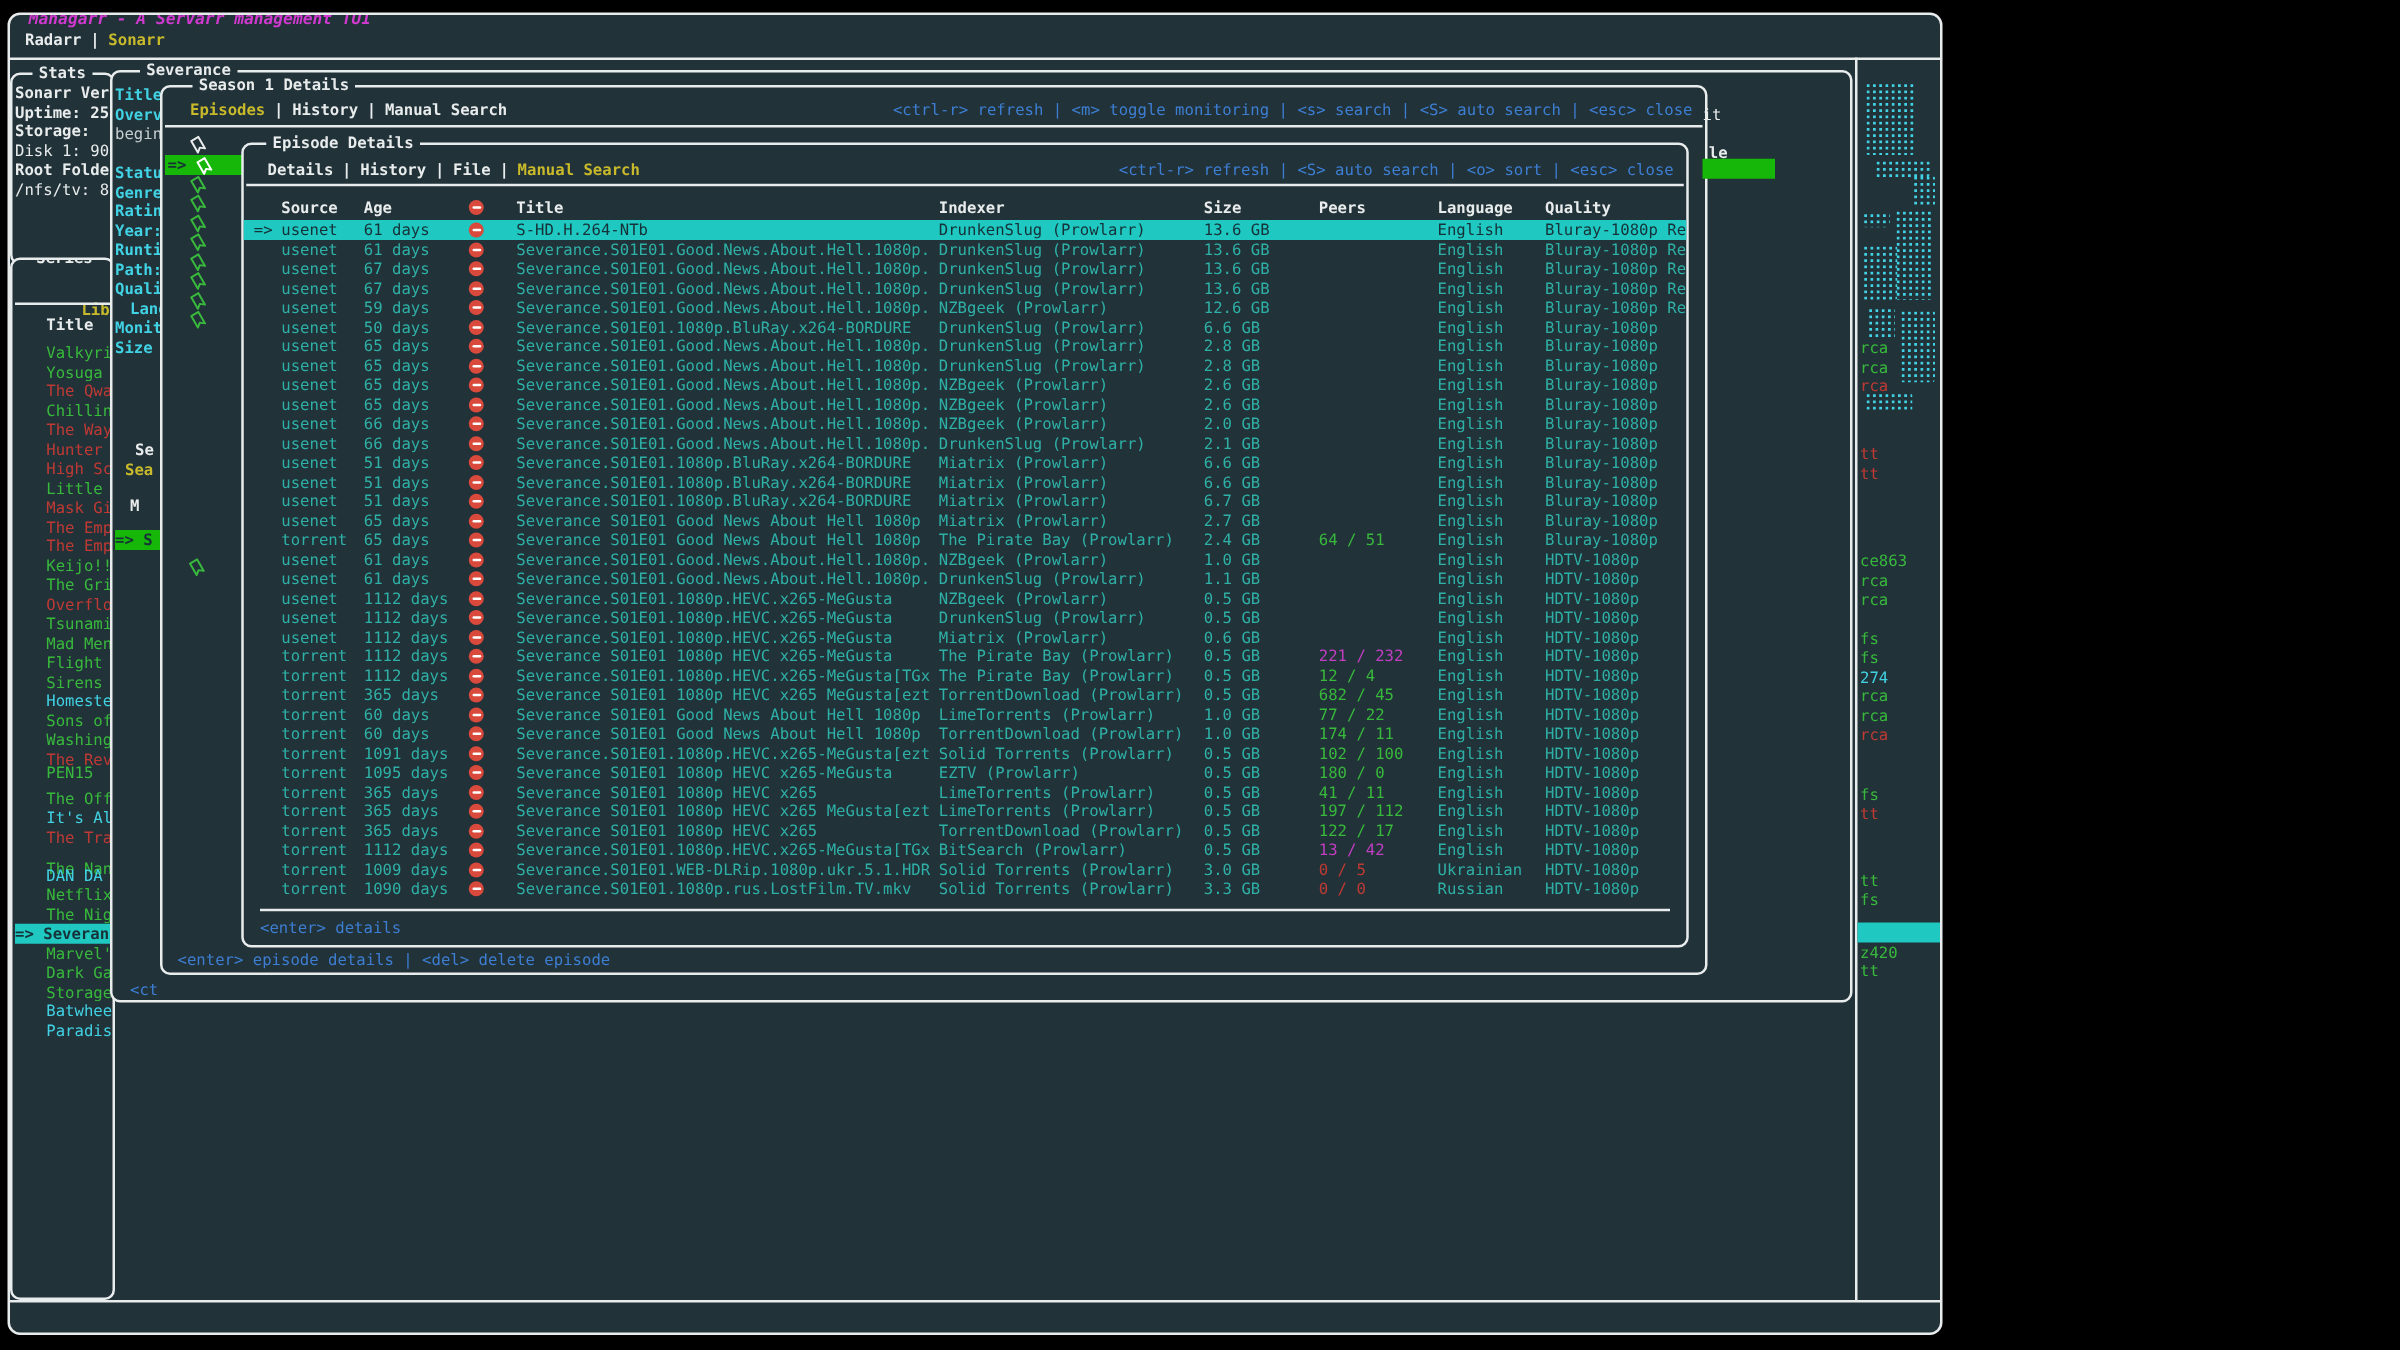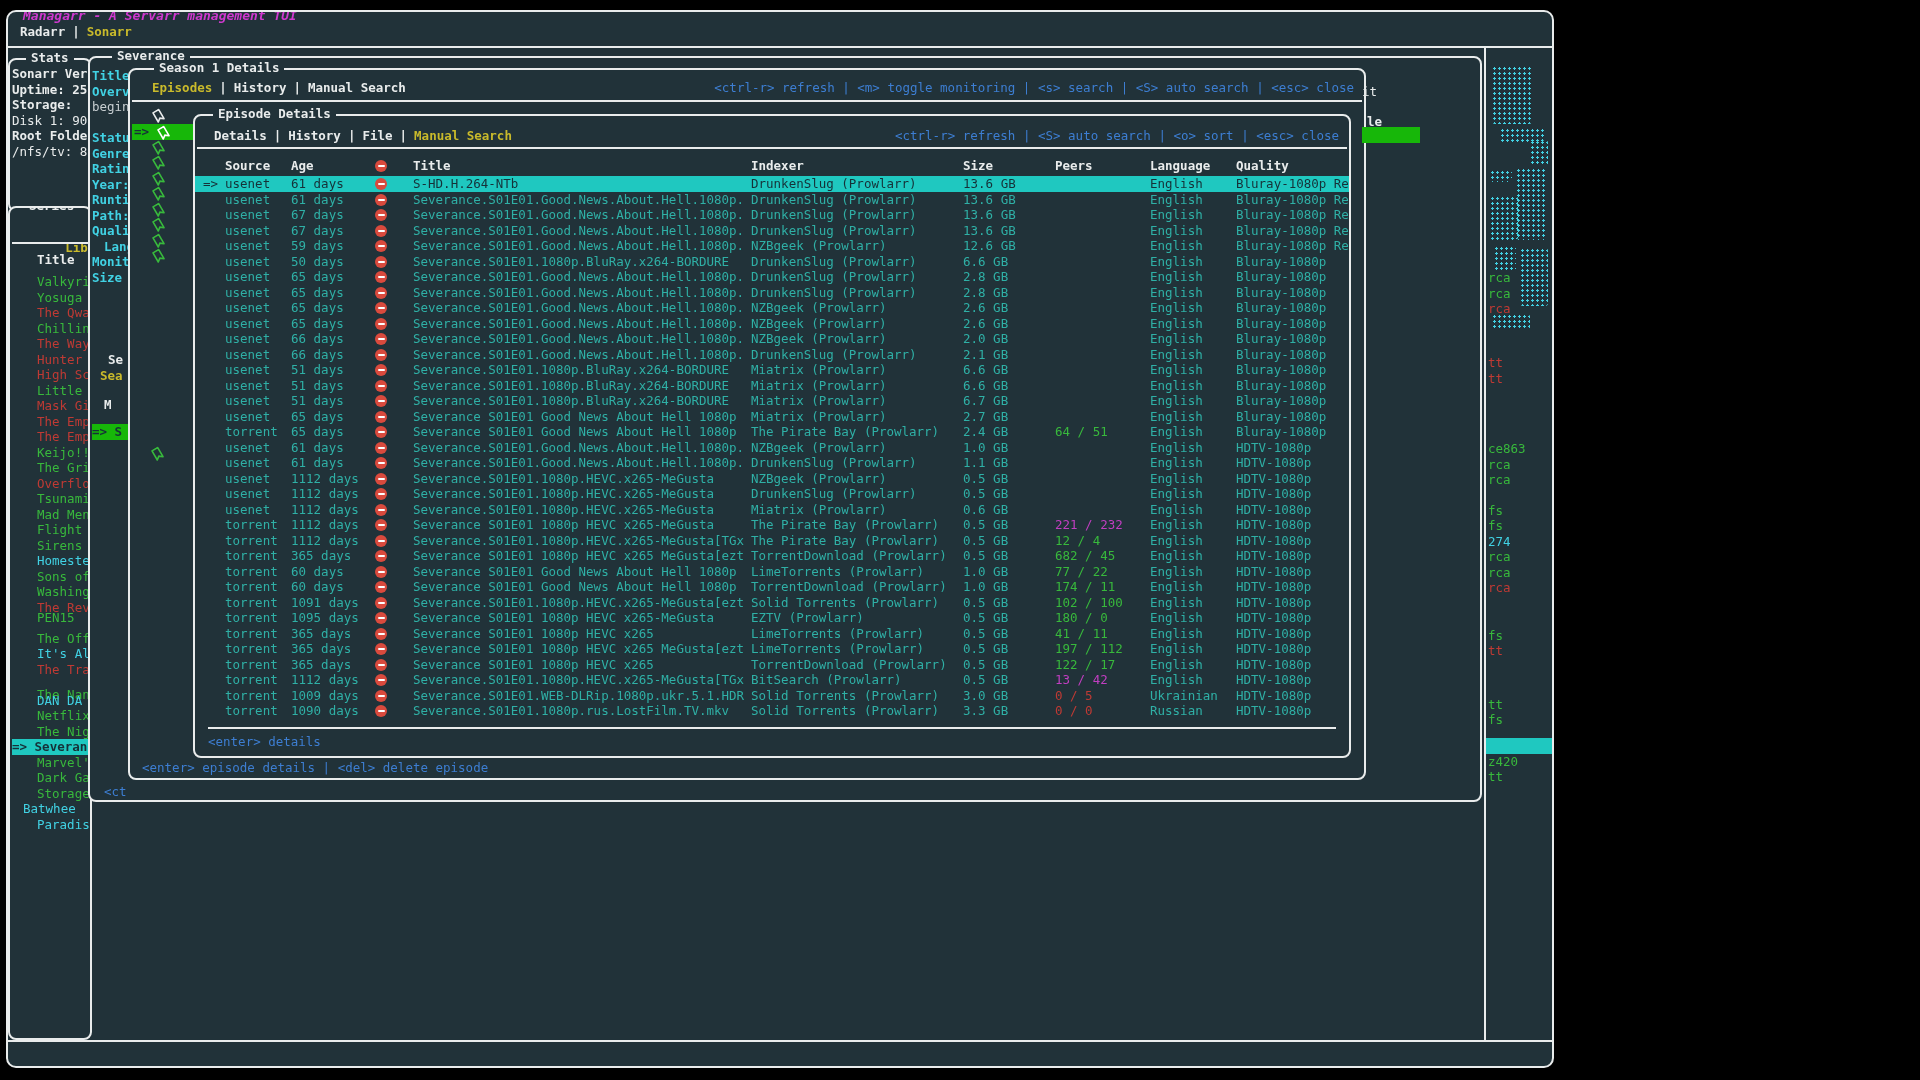--- a/index.html
+++ b/index.html
@@ -100,21 +100,21 @@
         <div class="mono s-item f-cyan" style="left: 27px; top: 438px;">It's Al</div>
         <div class="mono s-item f-red" style="left: 27px; top: 453.5px;">The Tra</div>
         <div class="mono s-item f-green" style="left: 27px; top: 479px;">The Nan</div>
         <div class="mono s-item f-cyan" style="left: 27px; top: 484.5px;">DAN DA</div>
         <div class="mono s-item f-green" style="left: 27px; top: 500px;">Netflix</div>
         <div class="mono s-item f-green" style="left: 27px; top: 515.5px;">The Nig</div>
         <div class="mono s-sel" style="top: 531px;">=&gt; Severan</div>
         <div class="mono s-item f-green" style="left: 27px; top: 546.5px;">Marvel'</div>
         <div class="mono s-item f-green" style="left: 27px; top: 562px;">Dark Ga</div>
         <div class="mono s-item f-green" style="left: 27px; top: 577.5px;">Storage</div>
-        <div class="mono s-item f-cyan" style="left: 13px; top: 593px;">Batwhee</div>
+        <div class="mono s-item f-cyan" style="left: 27px; top: 593px;">Batwhee</div>
         <div class="mono s-item f-cyan" style="left: 27px; top: 608.5px;">Paradis</div>
       </div>
   </div>
 
   <div class="win" style="left:80px;top:44px;width:1394px;height:746px;z-index:2">
     <div class="mono win-title" style="left:22px">Severance</div>
     <div id="sev-fields">
         <div class="mono abs f-cyan bold" style="left: 2px; top: 10px;">Title</div>
         <div class="mono abs f-cyan bold" style="left: 2px; top: 25.5px;">Overv</div>
         <div class="mono abs f-dim" style="left: 2px; top: 41px;">begin</div>

